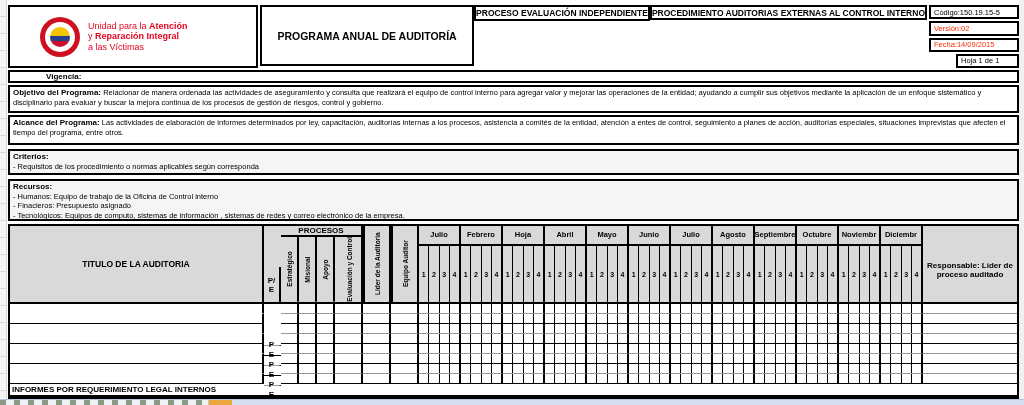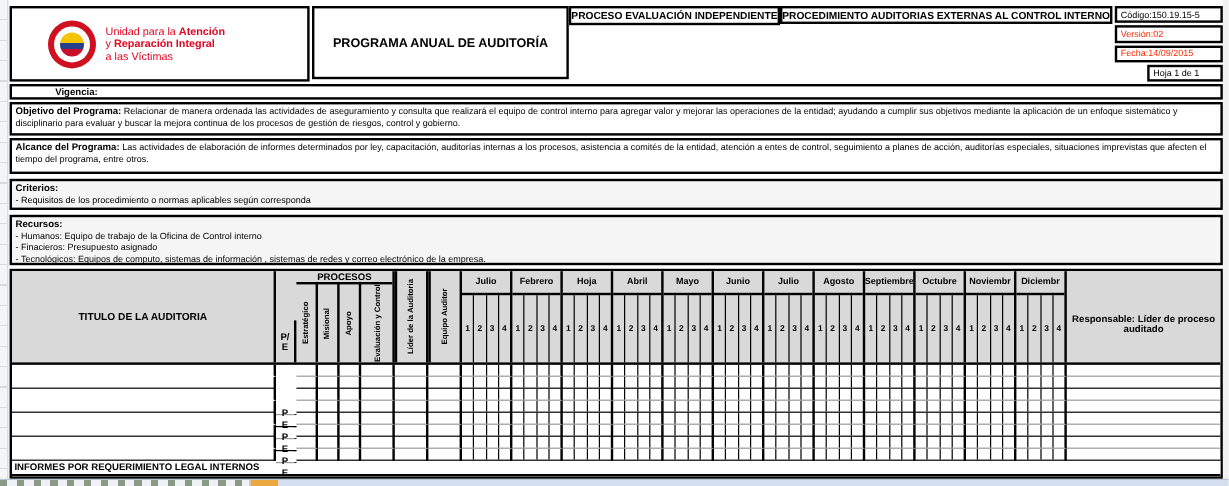--- a/index.html
+++ b/index.html
@@ -44,21 +44,21 @@
   .info.objetivo { height:28px; }
   .info.alcance  { height:30px; }
   .info.criterios { height:26px; margin-top:4px; background:#f5f5f5; }
   .info.recursos  { height:42px; margin-top:4px; background:#f5f5f5; }
 
   
   .audit-table { margin-top:3px; border:2px solid #000; background:#fff; }
   .thead { display:flex; height:78px; background:#d9d9d9; border-bottom:2px solid #000; }
   .hc { display:flex; align-items:center; justify-content:center; text-align:center;
         font-weight:bold; border-right:2px solid #000; }
-  .w-title { width:220px; }
+  .w-title { width:254px; }
   .w-pe { width:17px;margin-top:41px; }
   .w18 { width:18px; }
   .w28 { width:28px; }
   .hc.w-title { font-size:8.5px; }
   .hc.w-pe { font-size:8px; word-break:break-all; padding:0 2px; }
   .proc-group { width:82px; display:flex; flex-direction:column; border-right:2px solid #000; }
   .proc-label { height:20px; border-bottom:2px solid #000; display:flex; align-items:center;
                 justify-content:center; font-weight:bold; font-size:8px; }
   .proc-cols { display:flex; flex:1; }
   .rotcell { writing-mode:vertical-rl; transform:rotate(180deg); font-weight:bold; font-size:6.5px;

